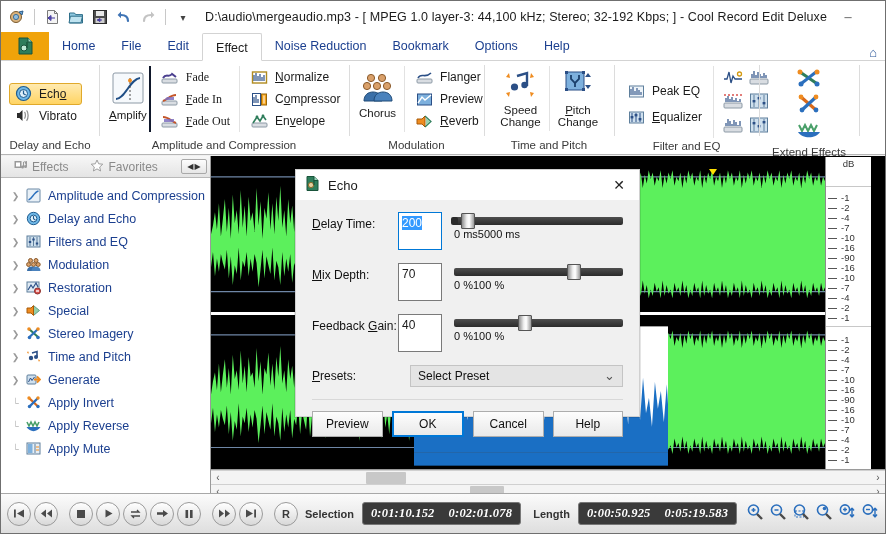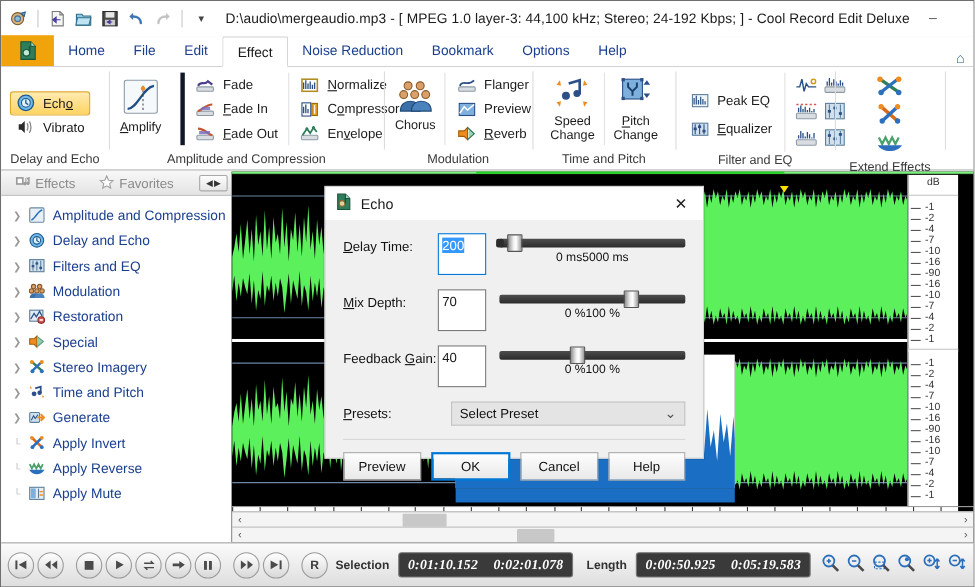--- a/index.html
+++ b/index.html
@@ -89,21 +89,21 @@
   
   .wavepane { flex:1; position:relative; background:#000; display:flex; flex-direction:column; }
   .selbar { height:13px; background:#7cf07c; border-bottom:1px solid #000; position:relative; }
   .selbar .selseg { position:absolute; top:0; bottom:0; background:#24d424; }
   .selmark { position:absolute; width:0; height:0; border-left:4px solid transparent;
              border-right:4px solid transparent; border-top:6px solid #ffe000; top:13px; z-index:5;}
   .chan { position:relative; flex:1; background:#000; overflow:hidden; }
   .chansep { height:3px; background:#ffffff; }
   .dbscale { width:46px; background:#ffffff; border-left:1px solid #8c8c8c;
              position:relative; font-size:9px; color:#333; }
-  .dbhdr { height:19px; text-align:center; font-size:9.5px; line-height:13px;
+  .dbhdr { height:30px; text-align:center; font-size:9.5px; line-height:13px;
            border-bottom:1px solid #c8c8c8; }
   .dbcol { position:relative; }
   .dbrow { position:absolute; left:0; right:0; height:10px; display:flex; align-items:center; }
   .dbtick { width:9px; height:1px; background:#555; margin-left:2px; }
   .dblab { margin-left:4px; font-size:9.5px; line-height:10px; }
   .vscrollstub { width:14px; background:#000; }
   .rulerbar { height:24px; background:#fff; border-top:1px solid #9a9a9a; position:relative; }
   .rtick { position:absolute; top:0; width:1px; background:#333; }
   .rlab { position:absolute; top:9px; font-size:10.5px; color:#111; transform:translateX(-50%); }
   .hscroll { height:14px; background:#f4f4f4; border-top:1px solid #d0d0d0;
@@ -145,21 +145,21 @@
   .ftext.focus { border:1px solid #0078d7; }
   .ftext .selhl { background:#3399ff; color:#fff; }
   .sliderwrap { flex:1; margin-left:12px; }
   .track { height:8px; background:linear-gradient(#4e4e4e,#2b2b2b); border-radius:2px;
            position:relative; margin-top:5px; }
   .thumb { position:absolute; top:-4px; width:14px; height:16px;
            background:linear-gradient(90deg,#8f8f8f 0%,#efefef 40%,#ffffff 60%,#9a9a9a 100%);
            border:1px solid #555; border-radius:1px; }
   .trackcap { position:absolute; left:-3px; top:0px; width:7px; height:8px;
               background:#2b2b2b; border-radius:2px; }
-  .srange { display:flex; justify-content:center; font-size:11px;
+  .srange { display:flex; justify-content:flex-start; font-size:11px;
             color:#111; margin-top:3px; }
   .presetrow { display:flex; align-items:center; margin-top:3px; margin-bottom:12px; }
   .combo { flex:1; margin-left:12px; height:22px; background:#e4e4e4;
            border:1px solid #c4c4c4; display:flex; align-items:center;
            padding:0 7px; font-size:12px; color:#111; }
   .combo .cv { flex:1; }
   .dlgsep { height:1px; background:#d8d8d8; margin:0 16px; }
   .dlgbtns { display:flex; gap:9px; padding:11px 16px 0 16px; }
   .dbtn { flex:1; height:26px; background:linear-gradient(#fdfdfd,#e9e9e9);
           border:1px solid #adadad; font-size:12px; display:flex;
@@ -210,21 +210,21 @@
       </span>
       <span class="qicon">
         <svg width="16" height="16" viewBox="0 0 16 16">
             <path d="M4 12c0-4 3-6 7-6" fill="none" stroke="#c3c3c3" stroke-width="2.2" stroke-linecap="round"></path>
             <path d="M11 2.5 L14.4 6 L11 9.2 Z" fill="#c3c3c3"></path>
           </svg>
       </span>
       <span class="qsep"></span>
       <span class="qicon" style="font-size:10px;color:#444;">▾</span>
     </div>
-    <div class="titletext">D:\audio\mergeaudio.mp3 - [ MPEG 1.0 layer-3: 44,100 kHz; Stereo; 24-192 Kbps;  ] - Cool Record Edit  Deluxe</div>
+    <div class="titletext">D:\audio\mergeaudio.mp3 - [ MPEG 1.0 layer-3: 44,100 kHz; Stereo; 32-192 Kbps;  ] - Cool Record Edit  Deluxe</div>
     <div class="winbtns">
       <div class="winbtn" style="font-size:10px;">─</div>
       <div class="winbtn" style="font-size:11px;">☐</div>
 
     </div>
   </div>
 
   <div class="tabstrip">
     <div class="applogo">
       <svg width="22" height="20" viewBox="0 0 22 20">
@@ -280,21 +280,21 @@
           <span class="ic">
             <svg width="34" height="34" viewBox="0 0 34 34">
                 <rect x="2" y="2" width="30" height="30" rx="2" fill="#f6f9fc" stroke="#8d9aa6"></rect>
                 <path d="M5 28 C14 28 19 8 29 7" fill="none" stroke="#1f4e86" stroke-width="2"></path>
                 <path d="M19 7v22" stroke="#4a4a4a" stroke-dasharray="2 2"></path>
                 <circle cx="19" cy="9.5" r="2" fill="#ef8c20"></circle>
               </svg>
           </span>
           <span><span class="u">A</span>mplify</span>
         </div>
-        <div class="smallcol" style="margin-left:15px;border-left:4px solid #0f172a;padding-left:5px;">
+        <div class="smallcol" style="margin-left:0;border-left:2px solid #0f172a;padding-left:5px;font-family:Liberation Serif, serif;">
           <div class="smallbtn">
             <span class="iconcell">
               <svg width="17" height="17" viewBox="0 0 17 17">
                   <rect x="1" y="10" width="15" height="4" rx="1" fill="#d9dde2" stroke="#8d9aa6"></rect>
                   <path d="M2 9 C5 4 8 9 11 5 L15 8" stroke="#4a3f8f" stroke-width="2" fill="none"></path>
                 </svg>
             </span>
             <span>Fade</span>
           </div>
           <div class="smallbtn">

